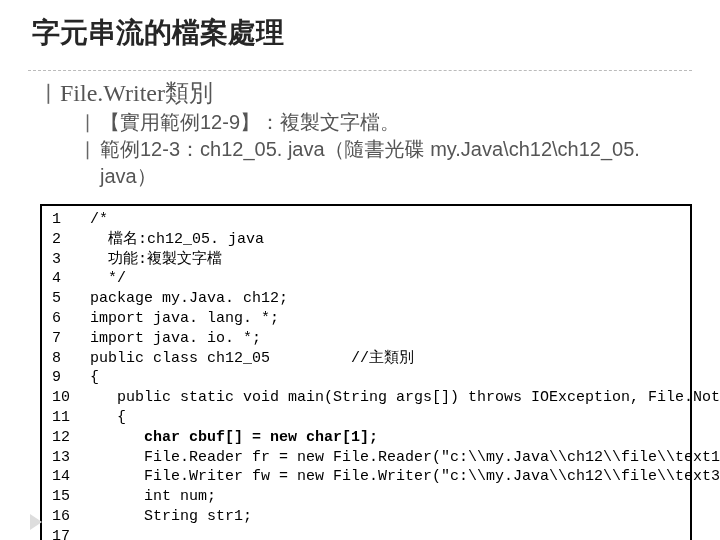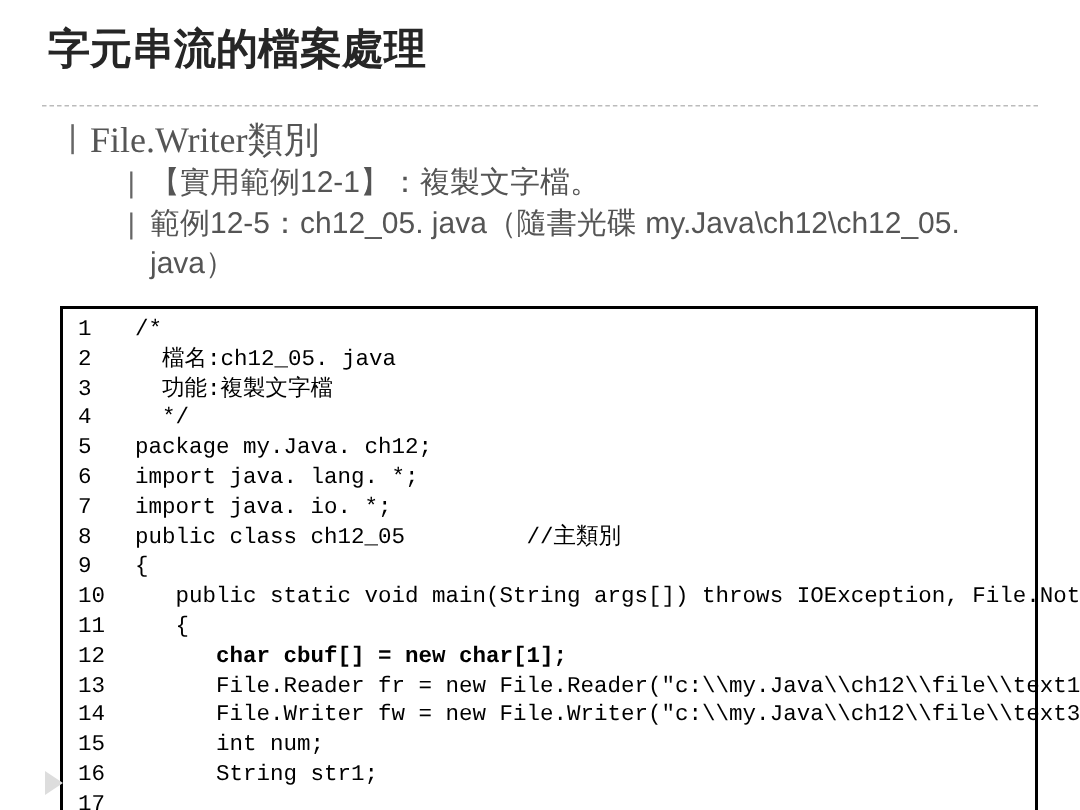--- a/index.html
+++ b/index.html
@@ -103,25 +103,25 @@
   <h1 class="title">字元串流的檔案處理</h1>
   <hr class="hr">
   <div class="content">
     <div class="h1">
       <span class="bullet">❘</span>
       <span class="txt">File.Writer類別</span>
     </div>
     <div class="sub">
       <div class="row">
         <span class="bullet">❘</span>
-        <span class="txt">【實用範例12-1】：複製文字檔。</span>
+        <span class="txt">【實用範例12-9】：複製文字檔。</span>
       </div>
       <div class="row">
         <span class="bullet">❘</span>
-        <span class="txt">範例12-5：ch12_05. java（隨書光碟  my.Java\ch12\ch12_05. java）</span>
+        <span class="txt">範例12-3：ch12_05. java（隨書光碟  my.Java\ch12\ch12_05. java）</span>
       </div>
     </div>
 
     <div class="codebox">
       <div class="linenos" id="linenos">1
 2
 3
 4
 5
 6

